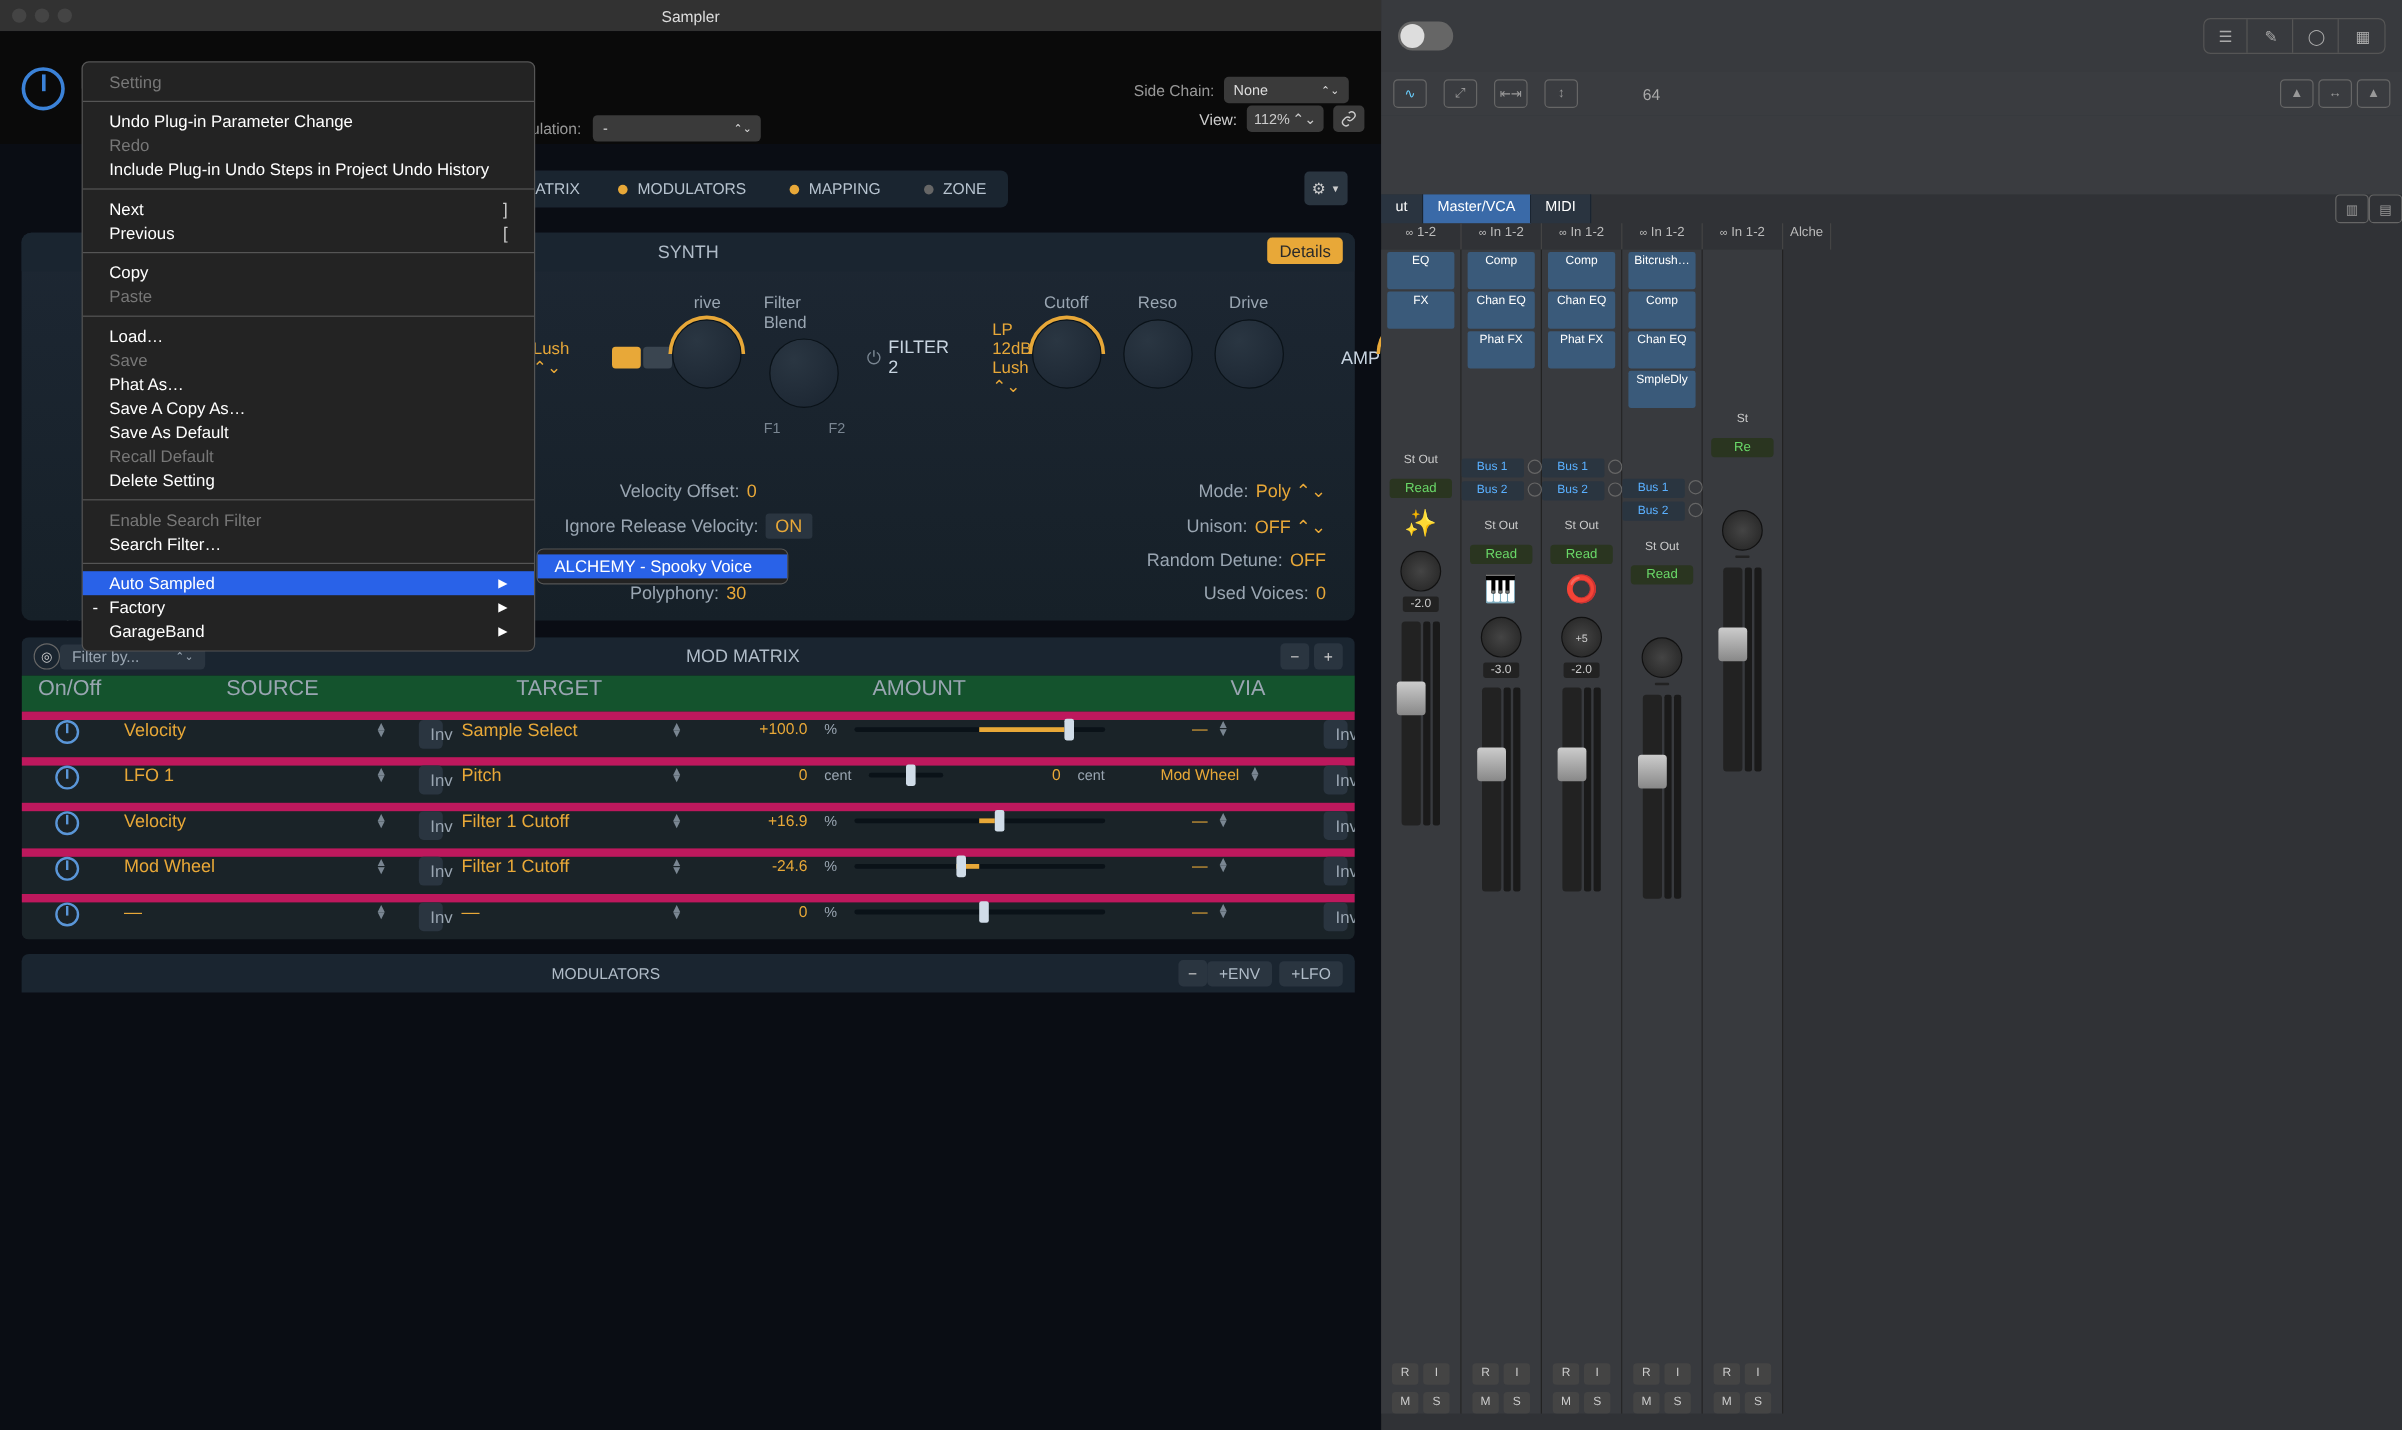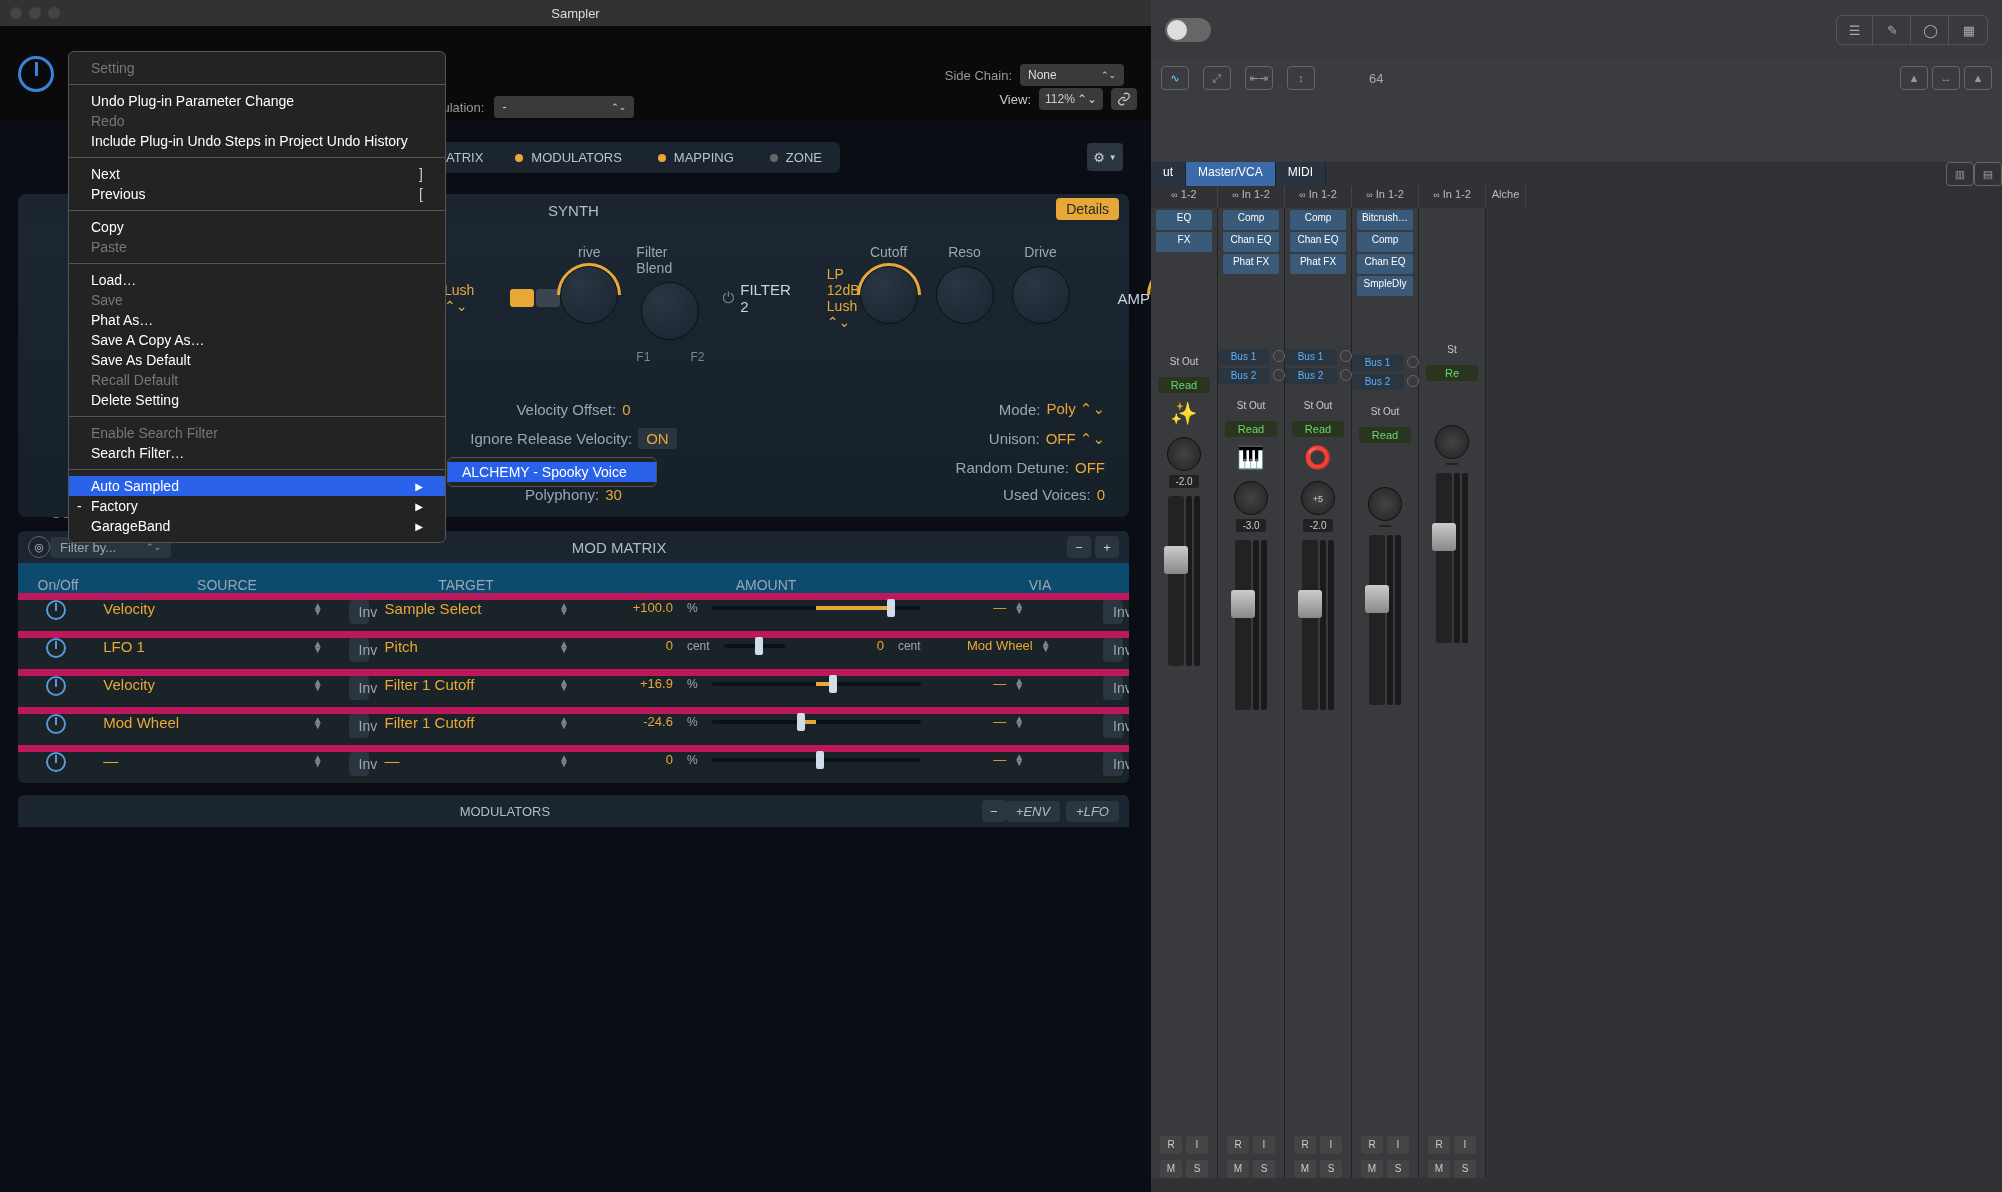--- a/index.html
+++ b/index.html
@@ -55,21 +55,21 @@
 .param .unit { color: #7a8692; font-size: 12px; }
 .on-pill { background: #2a3540; padding: 2px 8px; border-radius: 3px; color: #e8a838; }
 .modmatrix { margin-top: 14px; border-radius: 6px; overflow: hidden; }
 .modmatrix-header { height: 32px; background: #1a2530; display: flex; align-items: center; padding: 0 10px; }
 .target-icon { width: 22px; height: 22px; border: 1px solid #666; border-radius: 50%; display: flex; align-items: center; justify-content: center; font-size: 11px; }
 .filter-dd { background: #2a3540; padding: 3px 10px; border-radius: 4px; display: flex; align-items: center; gap: 30px; color: #9aa6b2; }
 .mm-title { margin: 0 auto; color: #b0bcc8; font-size: 15px; }
 .mm-btns { display: flex; gap: 4px; }
 .mm-btn { width: 24px; height: 22px; background: #2a3540; border-radius: 4px; display: flex; align-items: center; justify-content: center; color: #ccc; }
 .mm-table { background: #1a2328; }
-.mm-head { display: flex; height: 30px; align-items: flex-end; font-size: 14px; color: #9aa6b2; background: #0c4a6e; }
+.mm-head { display: flex; height: 30px; align-items: flex-start; font-size: 18px; color: #9aa6b2; background: #14532d; }
 .mm-head > div, .mm-row > div { padding: 0 10px; }
 .c-onoff { width: 80px; text-align: center; }
 .c-source { width: 258px; }
 .c-target { width: 220px; }
 .c-amount { width: 380px; text-align: center; }
 .c-via { width: 168px; text-align: center; }
 .mm-row { display: flex; height: 38px; align-items: flex-start; border-top: 7px solid #be185d; }
 .pwr-small { width: 20px; height: 20px; border: 2px solid #5a96d8; border-radius: 50%; margin: 0 auto; position: relative; }
 .pwr-small::before { content: ''; width: 2px; height: 8px; background: #5a96d8; position: absolute; top: 1px; left: 7px; }
 .src-cell { display: flex; align-items: center; justify-content: space-between; color: #e8a838; font-size: 15px; }
@@ -79,40 +79,40 @@
 .amt-val { color: #e8a838; width: 84px; text-align: right; }
 .amt-unit { color: #9aa6b2; font-size: 12px; }
 .amt-slider { flex: 1; height: 4px; background: #0a1218; position: relative; border-radius: 2px; }
 .amt-fill { position: absolute; height: 100%; background: #e8a838; }
 .amt-handle { position: absolute; width: 8px; height: 18px; background: #d0dce8; border-radius: 2px; top: -7px; }
 .via-cell { display: flex; align-items: center; justify-content: center; gap: 8px; color: #e8a838; }
 .dash-txt { color: #e8a838; }
 .modulators-header { margin-top: 12px; height: 32px; background: #1a2530; display: flex; align-items: center; color: #b0bcc8; border-radius: 6px 6px 0 0; padding: 0 10px; }
 .modulators-header .title { margin: 0 auto; }
 .modulators-header .add-btns { display: flex; gap: 6px; }
-.add-btn { background: #2a3540; padding: 3px 10px; border-radius: 4px; font-size: 13px; color: #b0bcc8; font-style: italic; }
+.add-btn { background: #2a3540; padding: 3px 10px; border-radius: 4px; font-size: 13px; color: #b0bcc8; }
 .right-panel { position: absolute; left: 1151px; top: 0; width: 851px; height: 1192px; background: #303236; }
 .top-ribbon { height: 60px; background: #383a3e; display: flex; align-items: center; padding: 0 14px; gap: 12px; }
 .ribbon-switch { width: 46px; height: 24px; background: #666; border-radius: 12px; position: relative; }
 .ribbon-switch .nub { width: 20px; height: 20px; background: #ddd; border-radius: 50%; position: absolute; top: 2px; left: 2px; }
 .ribbon-icons { margin-left: auto; display: flex; gap: 2px; border: 1px solid #555; border-radius: 6px; }
 .ribbon-icons .ric { width: 36px; height: 28px; display: flex; align-items: center; justify-content: center; color: #aaa; border-right: 1px solid #555; }
 .ribbon-icons .ric:last-child { border: none; }
 .ruler-row { height: 36px; background: #3a3c40; display: flex; align-items: center; gap: 14px; padding: 0 10px; }
 .ruler-btn { width: 28px; height: 24px; border: 1px solid #666; border-radius: 4px; display: flex; align-items: center; justify-content: center; color: #999; font-size: 11px; }
 .ruler-num { color: #aaa; font-size: 13px; margin-left: 40px; }
 .track-area { height: 66px; background: #3a3c40; }
 .mixer-tabs { display: flex; height: 24px; }
 .mixer-tab { padding: 3px 12px; background: #2a3440; color: #fff; font-size: 12px; border-right: 1px solid #1a2430; }
 .mixer-tab.active { background: #3a6aa8; }
 .mixer-io { height: 22px; display: flex; }
 .mixer-io .io { flex: 1; text-align: center; color: #bbb; font-size: 11px; border-right: 1px solid #444; padding-top: 2px; }
 .mixer-strips { display: flex; height: 970px; }
 .strip { width: 67px; border-right: 1px solid #222; display: flex; flex-direction: column; align-items: center; background: #383a3e; }
-.ins-slot { width: 56px; height: 20px; font-size: 10px; color: #fff; background: #3a5a7a; margin-top: 2px; border-radius: 2px; text-align: center; line-height: 16px; overflow: hidden; }
+.ins-slot { width: 56px; height: 31px; font-size: 10px; color: #fff; background: #3a5a7a; margin-top: 2px; border-radius: 2px; text-align: center; line-height: 16px; overflow: hidden; }
 .bus-slot { width: 52px; height: 16px; font-size: 10px; color: #5ab0ff; background: #2a3540; margin-top: 3px; border-radius: 2px; text-align: center; line-height: 16px; }
 .bus-circ { width: 12px; height: 12px; border: 1px solid #666; border-radius: 50%; }
 .out-slot { width: 56px; font-size: 10px; color: #ccc; text-align: center; margin-top: 16px; }
 .read-slot { width: 52px; font-size: 11px; color: #6ad868; background: #2a3520; border-radius: 3px; text-align: center; margin-top: 10px; padding: 2px 0; }
 .strip-icon { width: 34px; height: 28px; margin-top: 8px; }
 .pan-knob { width: 34px; height: 34px; border-radius: 50%; background: radial-gradient(#444, #222); margin-top: 8px; border: 1px solid #111; }
 .db-read { font-size: 10px; color: #ccc; background: #222; padding: 1px 6px; border-radius: 2px; margin-top: 4px; }
 .fader-area { flex: 1; display: flex; gap: 2px; margin-top: 8px; align-items: flex-start; justify-content: center; }
 .fader { width: 16px; height: 170px; background: #222; border-radius: 3px; position: relative; }
 .fader-cap { width: 24px; height: 28px; background: linear-gradient(#ccc, #888); border-radius: 3px; position: absolute; left: -4px; top: 50px; }

